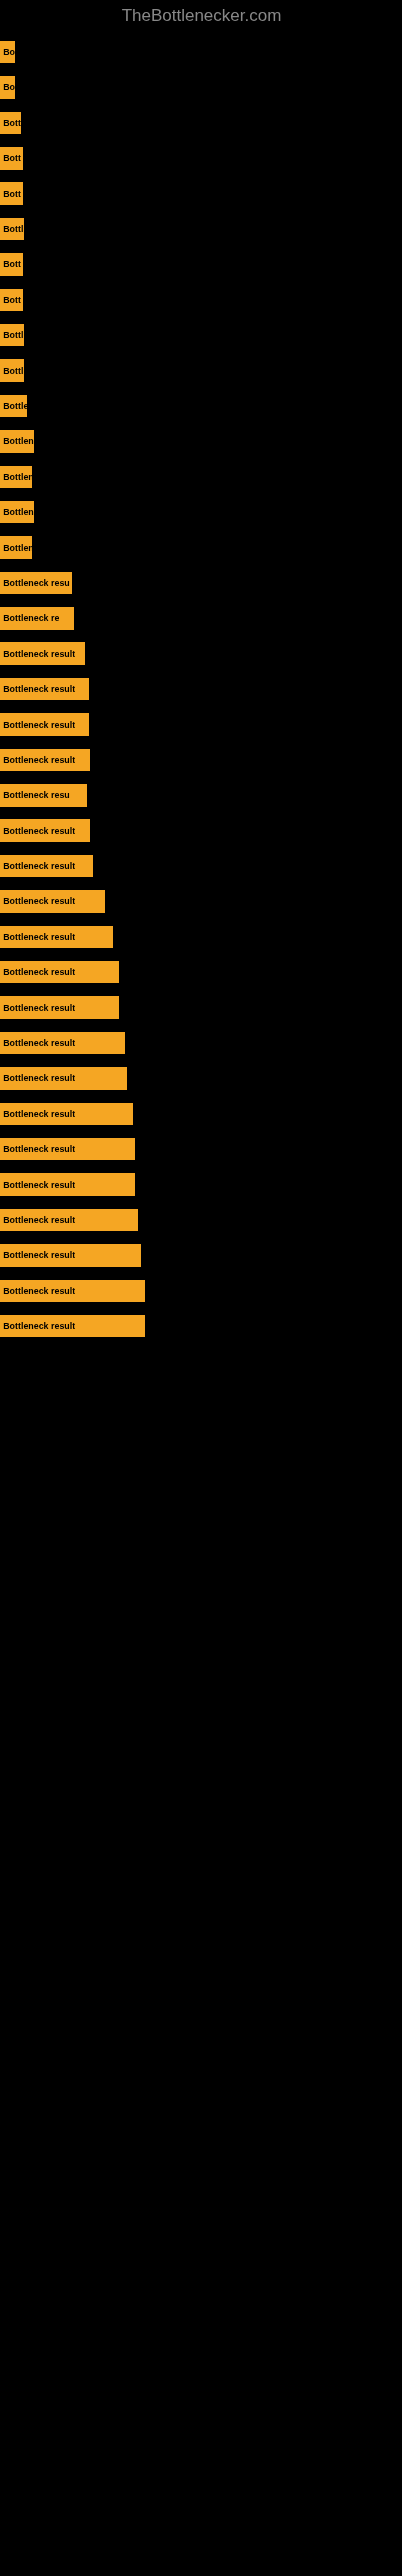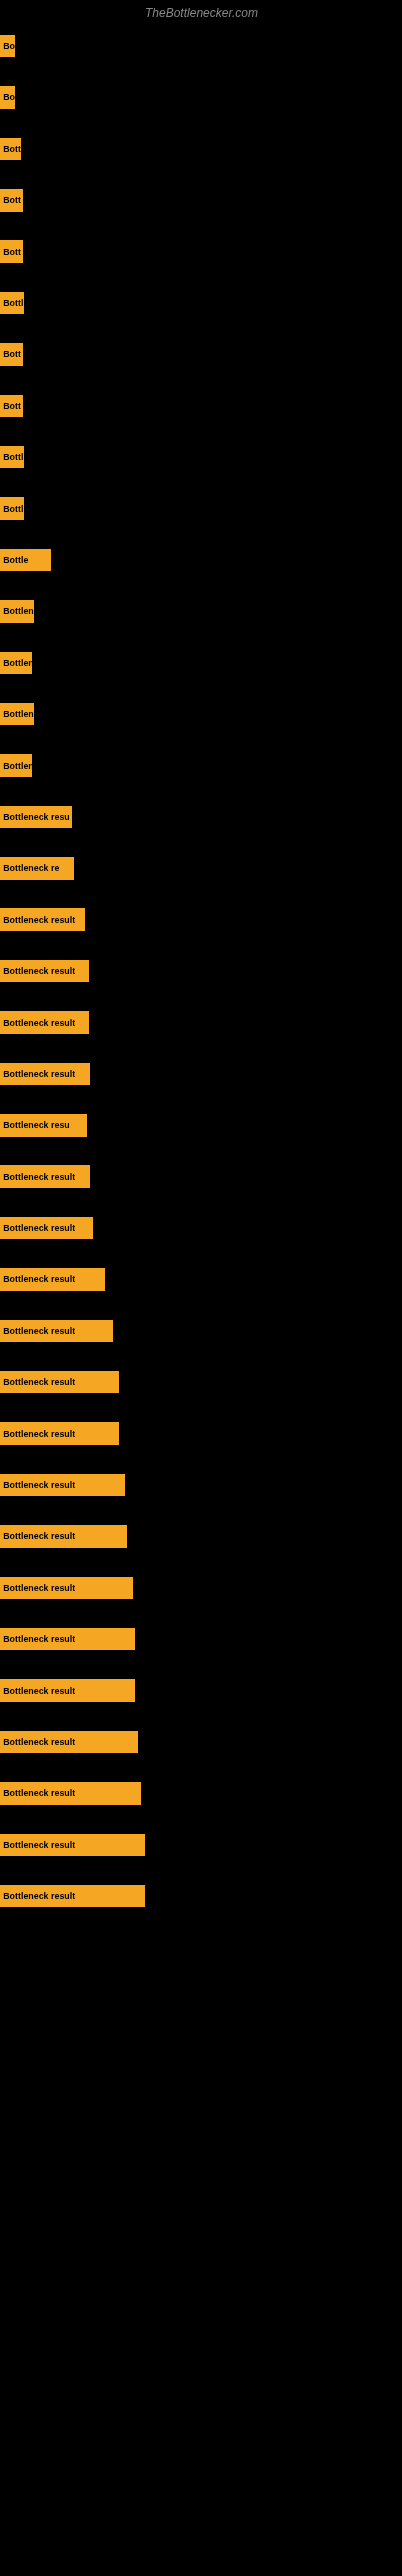--- a/index.html
+++ b/index.html
@@ -9,30 +9,29 @@
     }
     body {
       background-color: #000;
       width: 403px;
       min-height: 2576px;
       font-family: Arial, sans-serif;
       position: relative;
     }
     .site-title {
       color: #888;
-      font-size: 12px;
+      font-size: 17px;
       text-align: center;
       padding: 6.4px 0 3.2px 0;
-      font-style: italic;
     }
     .bars-container {
       padding: 8px 0;
       display: flex;
       flex-direction: column;
-      gap: 16px;
+      gap: 0px;
     }
     .bar-row {
       display: flex;
       align-items: center;
       margin-bottom: 6.4px;
       height: 29px;
     }
     .bar {
       background-color: #f5a623;
       height: 22.5px;
@@ -100,21 +99,21 @@
       <div class="bar" style="width: 24px;">
         <span class="bar-label">Bottl</span>
       </div>
     </div>
     <div class="bar-row">
       <div class="bar" style="width: 24px;">
         <span class="bar-label">Bottl</span>
       </div>
     </div>
     <div class="bar-row">
-      <div class="bar" style="width: 51px;">
+      <div class="bar" style="width: 27px;">
         <span class="bar-label">Bottle</span>
       </div>
     </div>
     <div class="bar-row">
       <div class="bar" style="width: 34px;">
         <span class="bar-label">Bottlen</span>
       </div>
     </div>
     <div class="bar-row">
       <div class="bar" style="width: 32px;">

